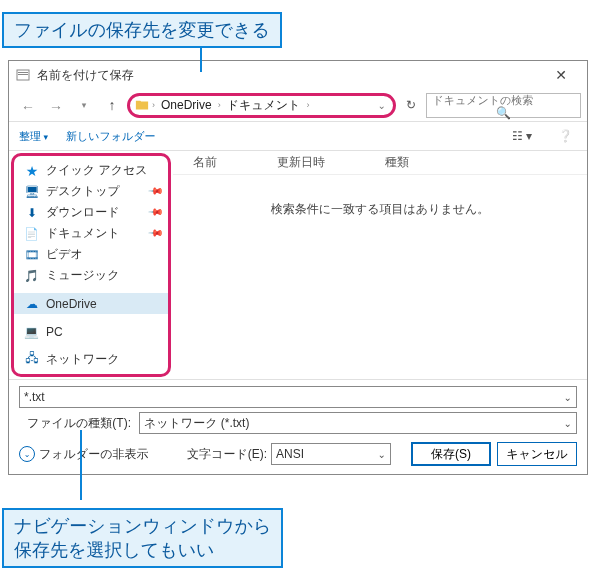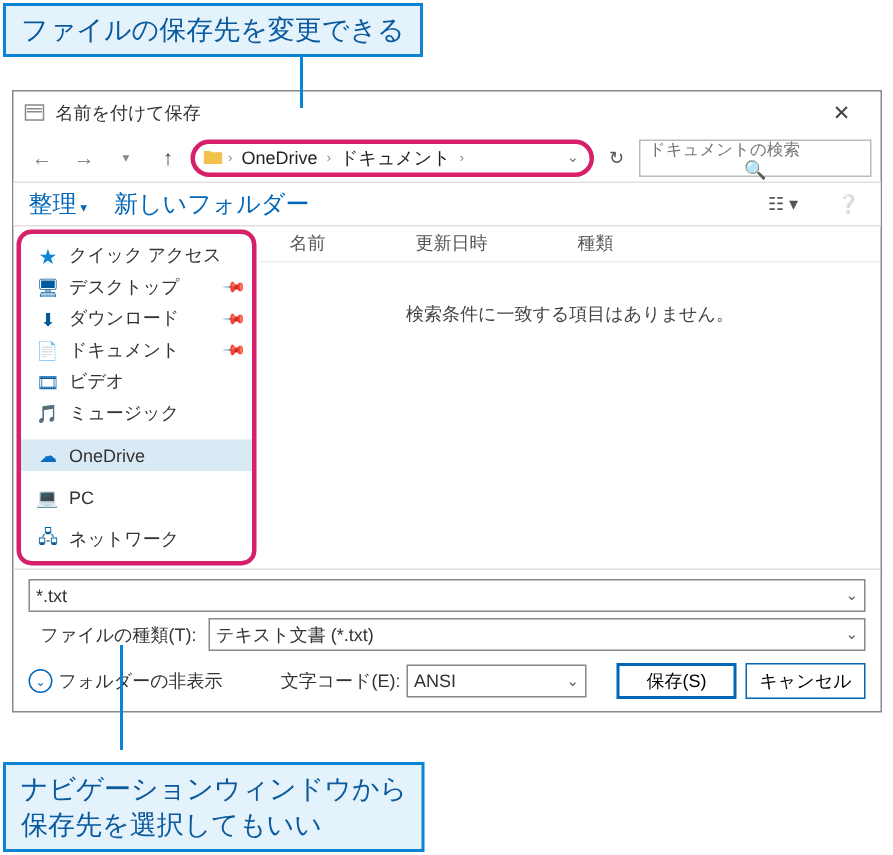--- a/index.html
+++ b/index.html
@@ -1,20 +1,20 @@
 <!DOCTYPE html>
 <html><head>
 <meta charset="utf-8">
 <style>
 * { box-sizing: border-box; margin: 0; padding: 0; font-family: "Yu Gothic UI", "Meiryo", sans-serif; }
 body { width: 595px; height: 570px; background: #fff; position: relative; font-size: 12px; color: #333; }
 
 
 .callout { position: absolute; background: #e3f2fb; border: 2px solid #0b84d8; padding: 4px 10px; font-size: 18px; color: #0b5a9e; z-index: 10; }
-.callout.top { top: 2px; left: 2px; }
+.callout.top { top: 12px; left: 2px; }
 .callout.bottom { bottom: 2px; left: 2px; }
 .connector-line { position: absolute; background: #0b84d8; z-index: 9; }
 
 
 .dialog { position: absolute; top: 60px; left: 8px; width: 580px; height: 415px; background: #fff; border: 1px solid #888; display: flex; flex-direction: column; }
 
 .titlebar { height: 28px; display: flex; align-items: center; padding: 0 6px; }
 .titlebar .spacer { flex: 1; }
 .close-btn { width: 40px; height: 24px; display: flex; align-items: center; justify-content: center; font-size: 14px; color: #444; cursor: pointer; }
 .titlebar-icon { width: 16px; height: 16px; margin-right: 6px; }
@@ -27,21 +27,21 @@
 .addressbox .crumb { padding: 0 4px; color: #222; white-space: nowrap; }
 .addressbox .sep { color: #888; font-size: 9px; }
 .addressbox .sp { flex: 1; }
 .addressbox .drop { color: #777; font-size: 10px; padding: 0 3px; }
 .refresh { width: 26px; height: 25px; display: flex; align-items: center; justify-content: center; color: #555; cursor: pointer; }
 .searchbox { width: 155px; height: 25px; border: 1px solid #bbb; display: flex; align-items: center; background: #fff; flex-direction: column; }
 .searchbox input { border: none; outline: none; flex: 1; padding: 0 6px; font-size: 11px; color: #888; background: transparent; }
 .searchbox .mag { width: 24px; display: flex; align-items: center; justify-content: center; color: #555; }
 
 .toolbar { height: 30px; border-top: 1px solid #e0e0e0; border-bottom: 1px solid #e0e0e0; display: flex; align-items: center; padding: 0 10px; gap: 18px; background: #fff; }
-.toolbar-item { color: #0067b8; font-size: 16px; cursor: pointer; }
+.toolbar-item { color: #0067b8; font-size: 11px; cursor: pointer; }
 .toolbar-item.drop::after { content: " ▾"; font-size: 9px; color: #0067b8; }
 .toolbar-sp { flex: 1; }
 .view-ic { color: #555; padding: 2px 4px; }
 
 .body-area { flex: 1; display: flex; overflow: hidden; }
 
 .navpane { width: 160px; border: 3px solid #d6206a; border-radius: 10px; margin: 2px 2px 2px 2px; padding: 4px 0; display: flex; flex-direction: column; overflow-y: auto; }
 .navitem { height: 24px; display: flex; align-items: center; padding: 0 6px 0 10px; gap: 6px; cursor: pointer; }
 .navitem.selected { background: #d9eaf5; }
 .navitem .pin { margin-left: auto; color: #888; font-size: 10px; transform: rotate(45deg); }
@@ -199,21 +199,21 @@
         <div class="combo">
           <span>*.txt</span>
           <span class="caret">⌄</span>
         </div>
       </div>
     </div>
     <div class="formrow">
       <label>ファイルの種類(T):</label>
       <div class="input-wrap">
         <div class="combo">
-          <span>テキスト文書 (*.txt)</span>
+          <span>ネットワーク (*.txt)</span>
           <span class="caret">⌄</span>
         </div>
       </div>
     </div>
     <div class="actionrow">
       <div class="hidefolder">
         <span class="chev">⌄</span>
         <span>フォルダーの非表示</span>
       </div>
       <div class="sp"></div>

